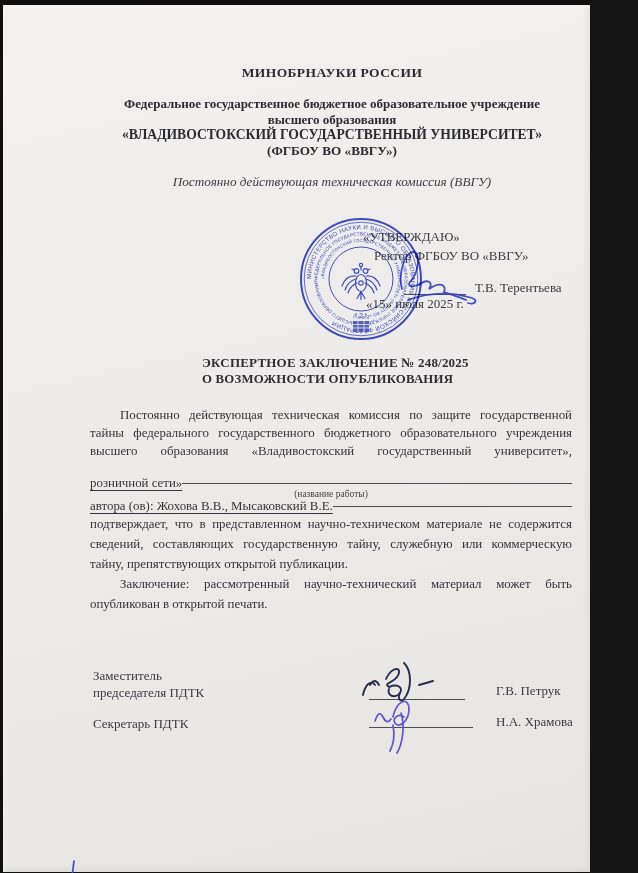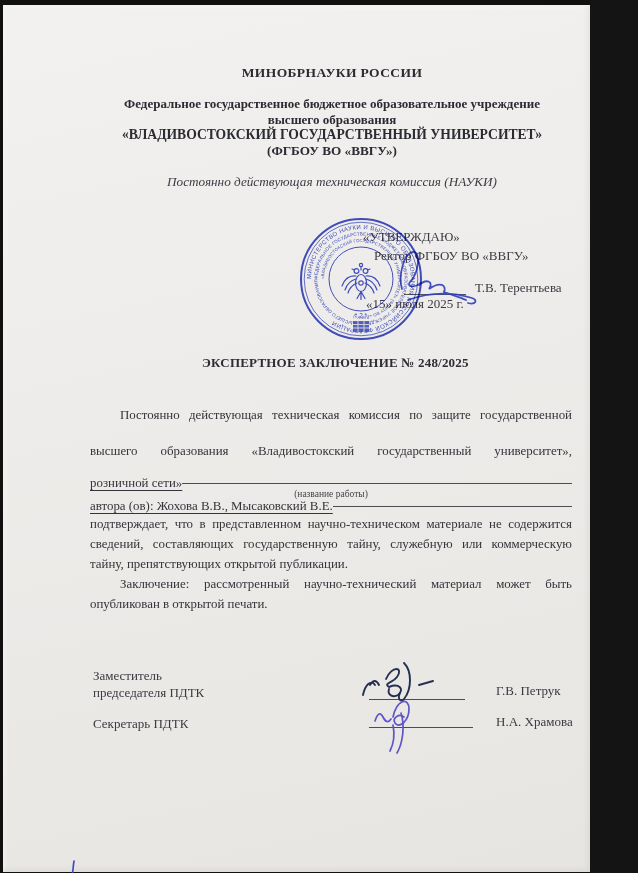--- a/index.html
+++ b/index.html
@@ -50,21 +50,21 @@
 
 <div class="scan">
   <div class="paper">
 
     <div class="abs hdr">
       <div class="h-min">МИНОБРНАУКИ РОССИИ</div>
       <div class="h-fed1">Федеральное государственное бюджетное образовательное учреждение</div>
       <div class="h-fed2">высшего образования</div>
       <div class="h-univ">«ВЛАДИВОСТОКСКИЙ ГОСУДАРСТВЕННЫЙ УНИВЕРСИТЕТ»</div>
       <div class="h-short">(ФГБОУ ВО «ВВГУ»)</div>
-      <div class="h-comm">Постоянно действующая техническая комиссия (НАУКИ)</div>
+      <div class="h-comm">Постоянно действующая техническая комиссия (ВВГУ)</div>
     </div>
 
     <div class="abs ap-approve">«УТВЕРЖДАЮ»</div>
     <div class="abs ap-rector">Ректор ФГБОУ ВО «ВВГУ»</div>
     <div class="abs ap-rule"></div>
     <div class="abs ap-name">Т.В. Терентьева</div>
     <div class="abs ap-date">«15» июля 2025 г.</div>
 
     <svg class="abs" style="left:385px;top:232px;" width="180" height="75" viewBox="0 0 180 75">
       <g fill="none" stroke="#3040bb" stroke-width="1.8" stroke-linecap="round" opacity="0.9">
@@ -116,22 +116,24 @@
         <circle cx="0" cy="3" r="2.2"></circle>
       </g>
 
       <g>
         <rect x="67" y="117" width="16" height="11" fill="#3343c4" opacity="0.85"></rect>
         <path d="M67,120.5 h16 M67,124 h16 M72,117 v11 M78,117 v11" stroke="#edecea" stroke-width="0.9"></path>
       </g>
     </svg>
 
     <div class="abs ttl1">ЭКСПЕРТНОЕ ЗАКЛЮЧЕНИЕ № 248/2025</div>
+    <div class="abs ttl2">О ВОЗМОЖНОСТИ ОПУБЛИКОВАНИЯ</div>
 
     <div class="abs bl just ind" style="top:402px">Постоянно действующая техническая комиссия по защите государственной</div>
+    <div class="abs bl just" style="top:420px">тайны федерального государственного бюджетного образовательного учреждения</div>
     <div class="abs bl just" style="top:438px">высшего образования «Владивостокский государственный университет»,</div>
     <div class="abs bl flexline" style="top:470px">
         <span class="uline">розничной сети»</span>
         <span class="fillrule"></span>
       </div>
     <div class="abs bl cap" style="top:483px">(название работы)</div>
     <div class="abs bl flexline" style="top:493px">
         <span class="uline">автора (ов): Жохова В.В., Мысаковский В.Е.</span>
         <span class="fillrule"></span>
       </div>

